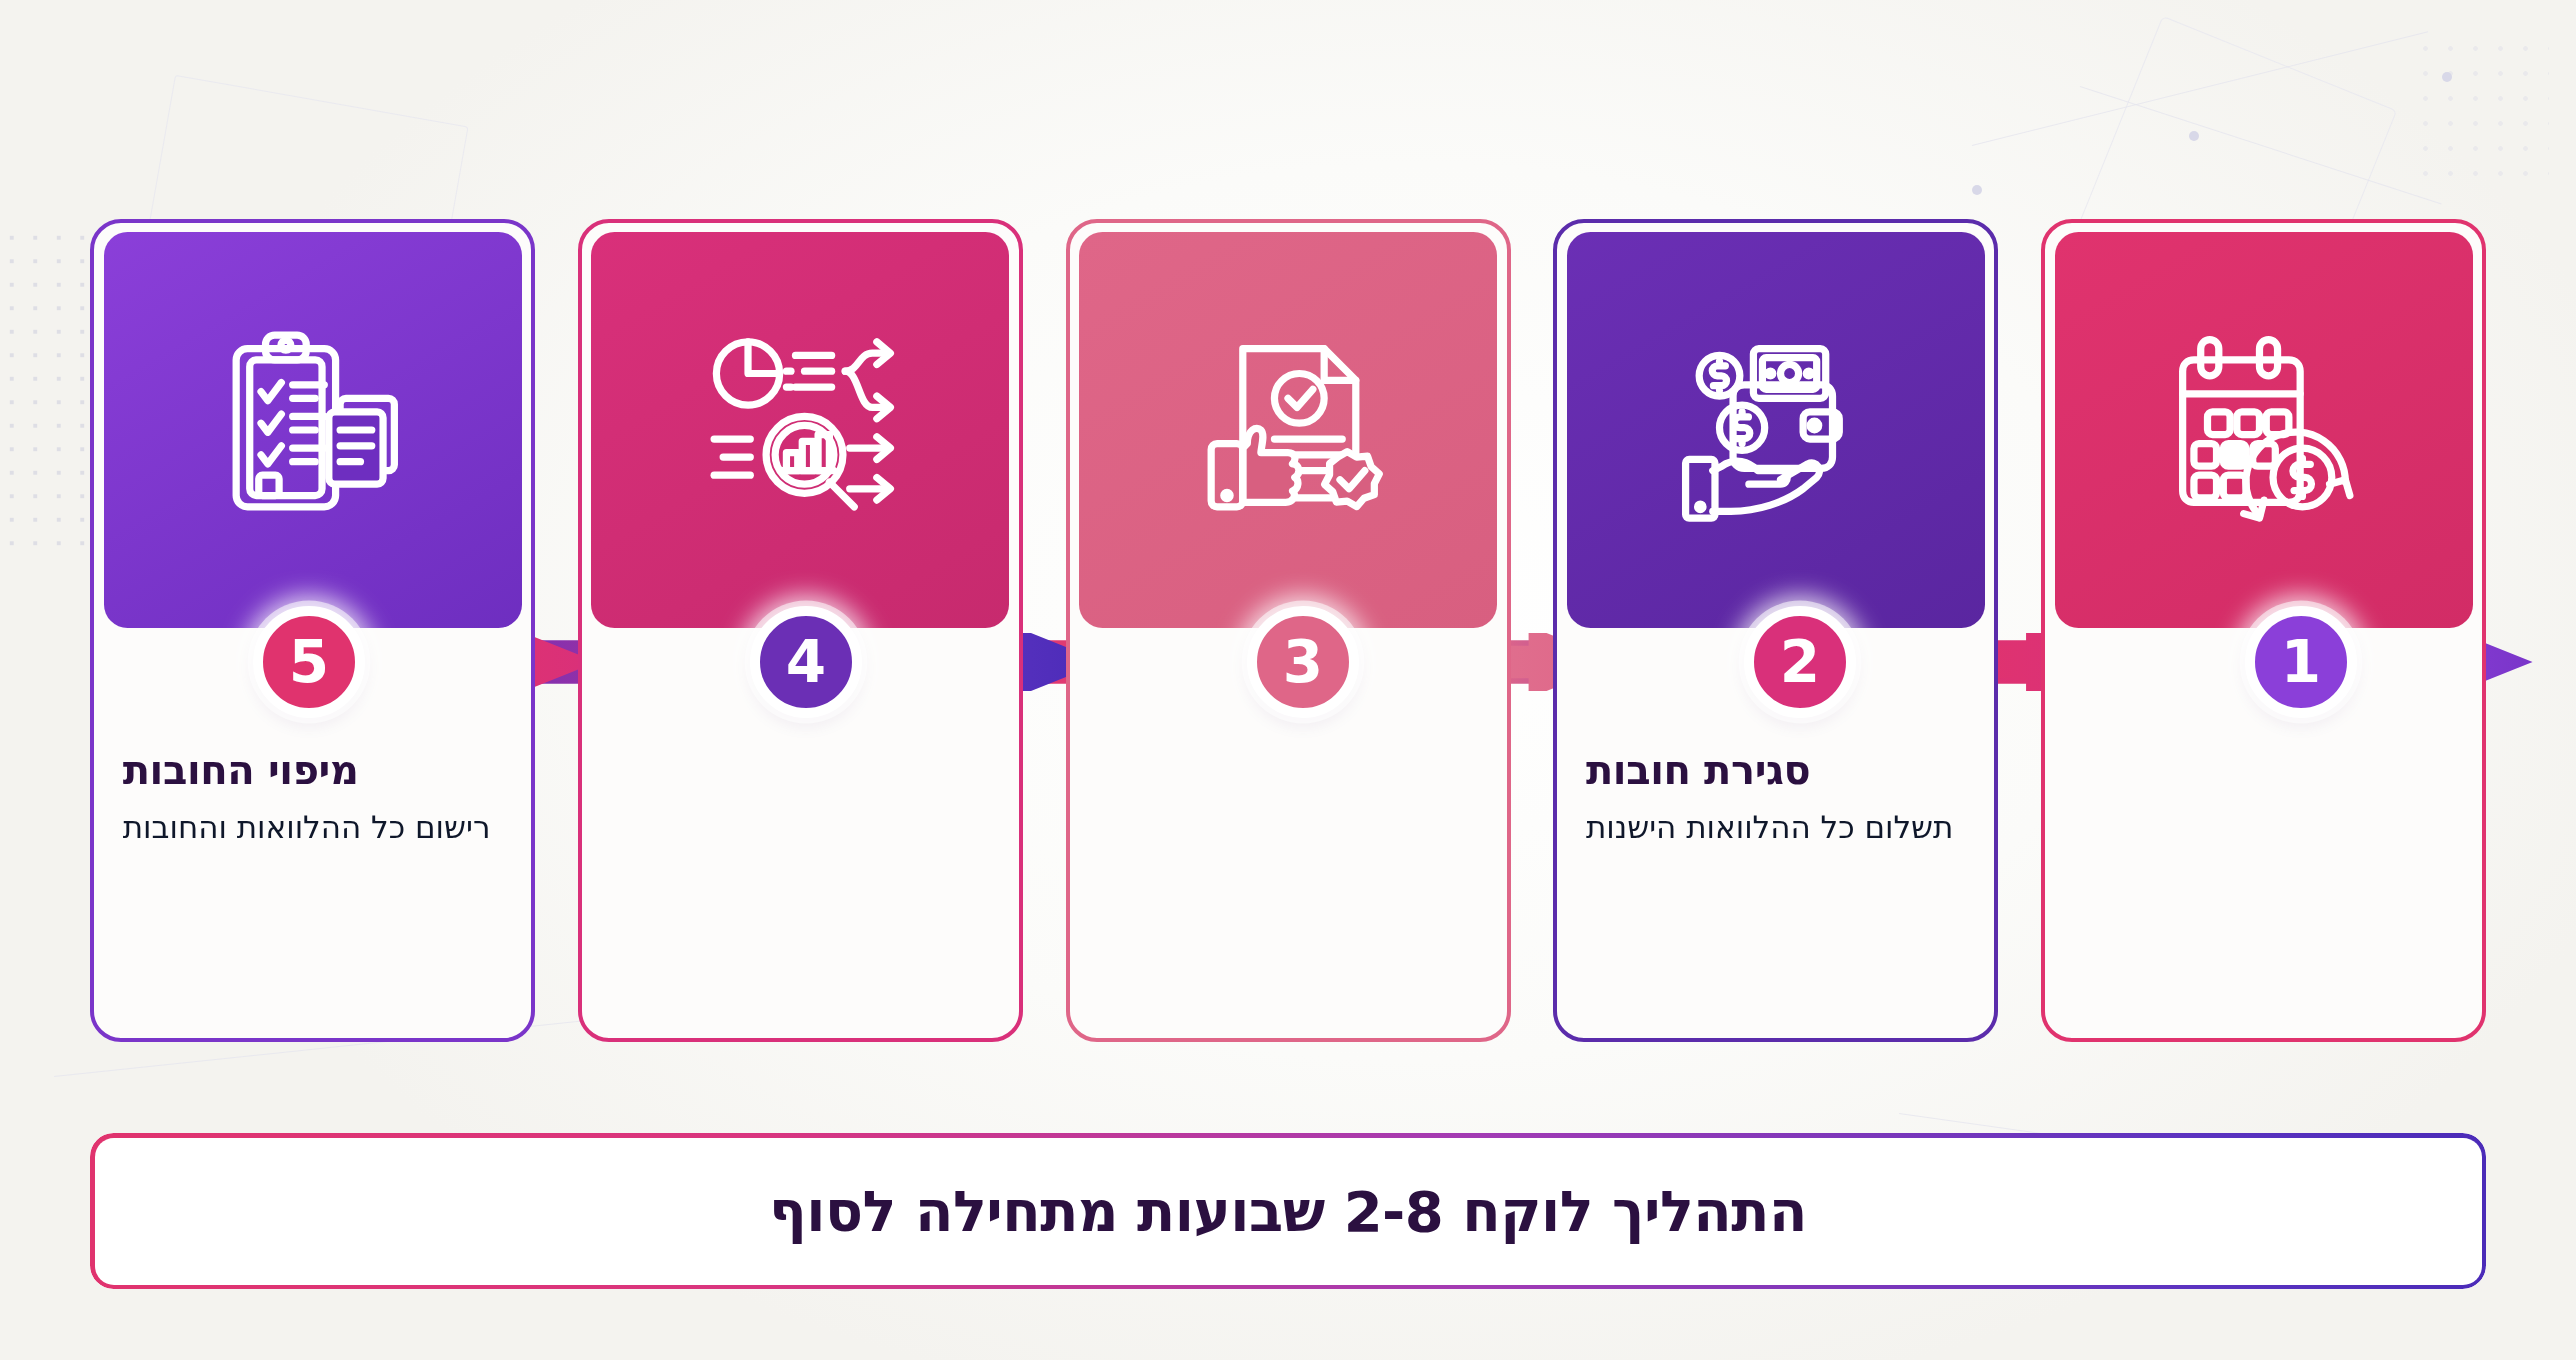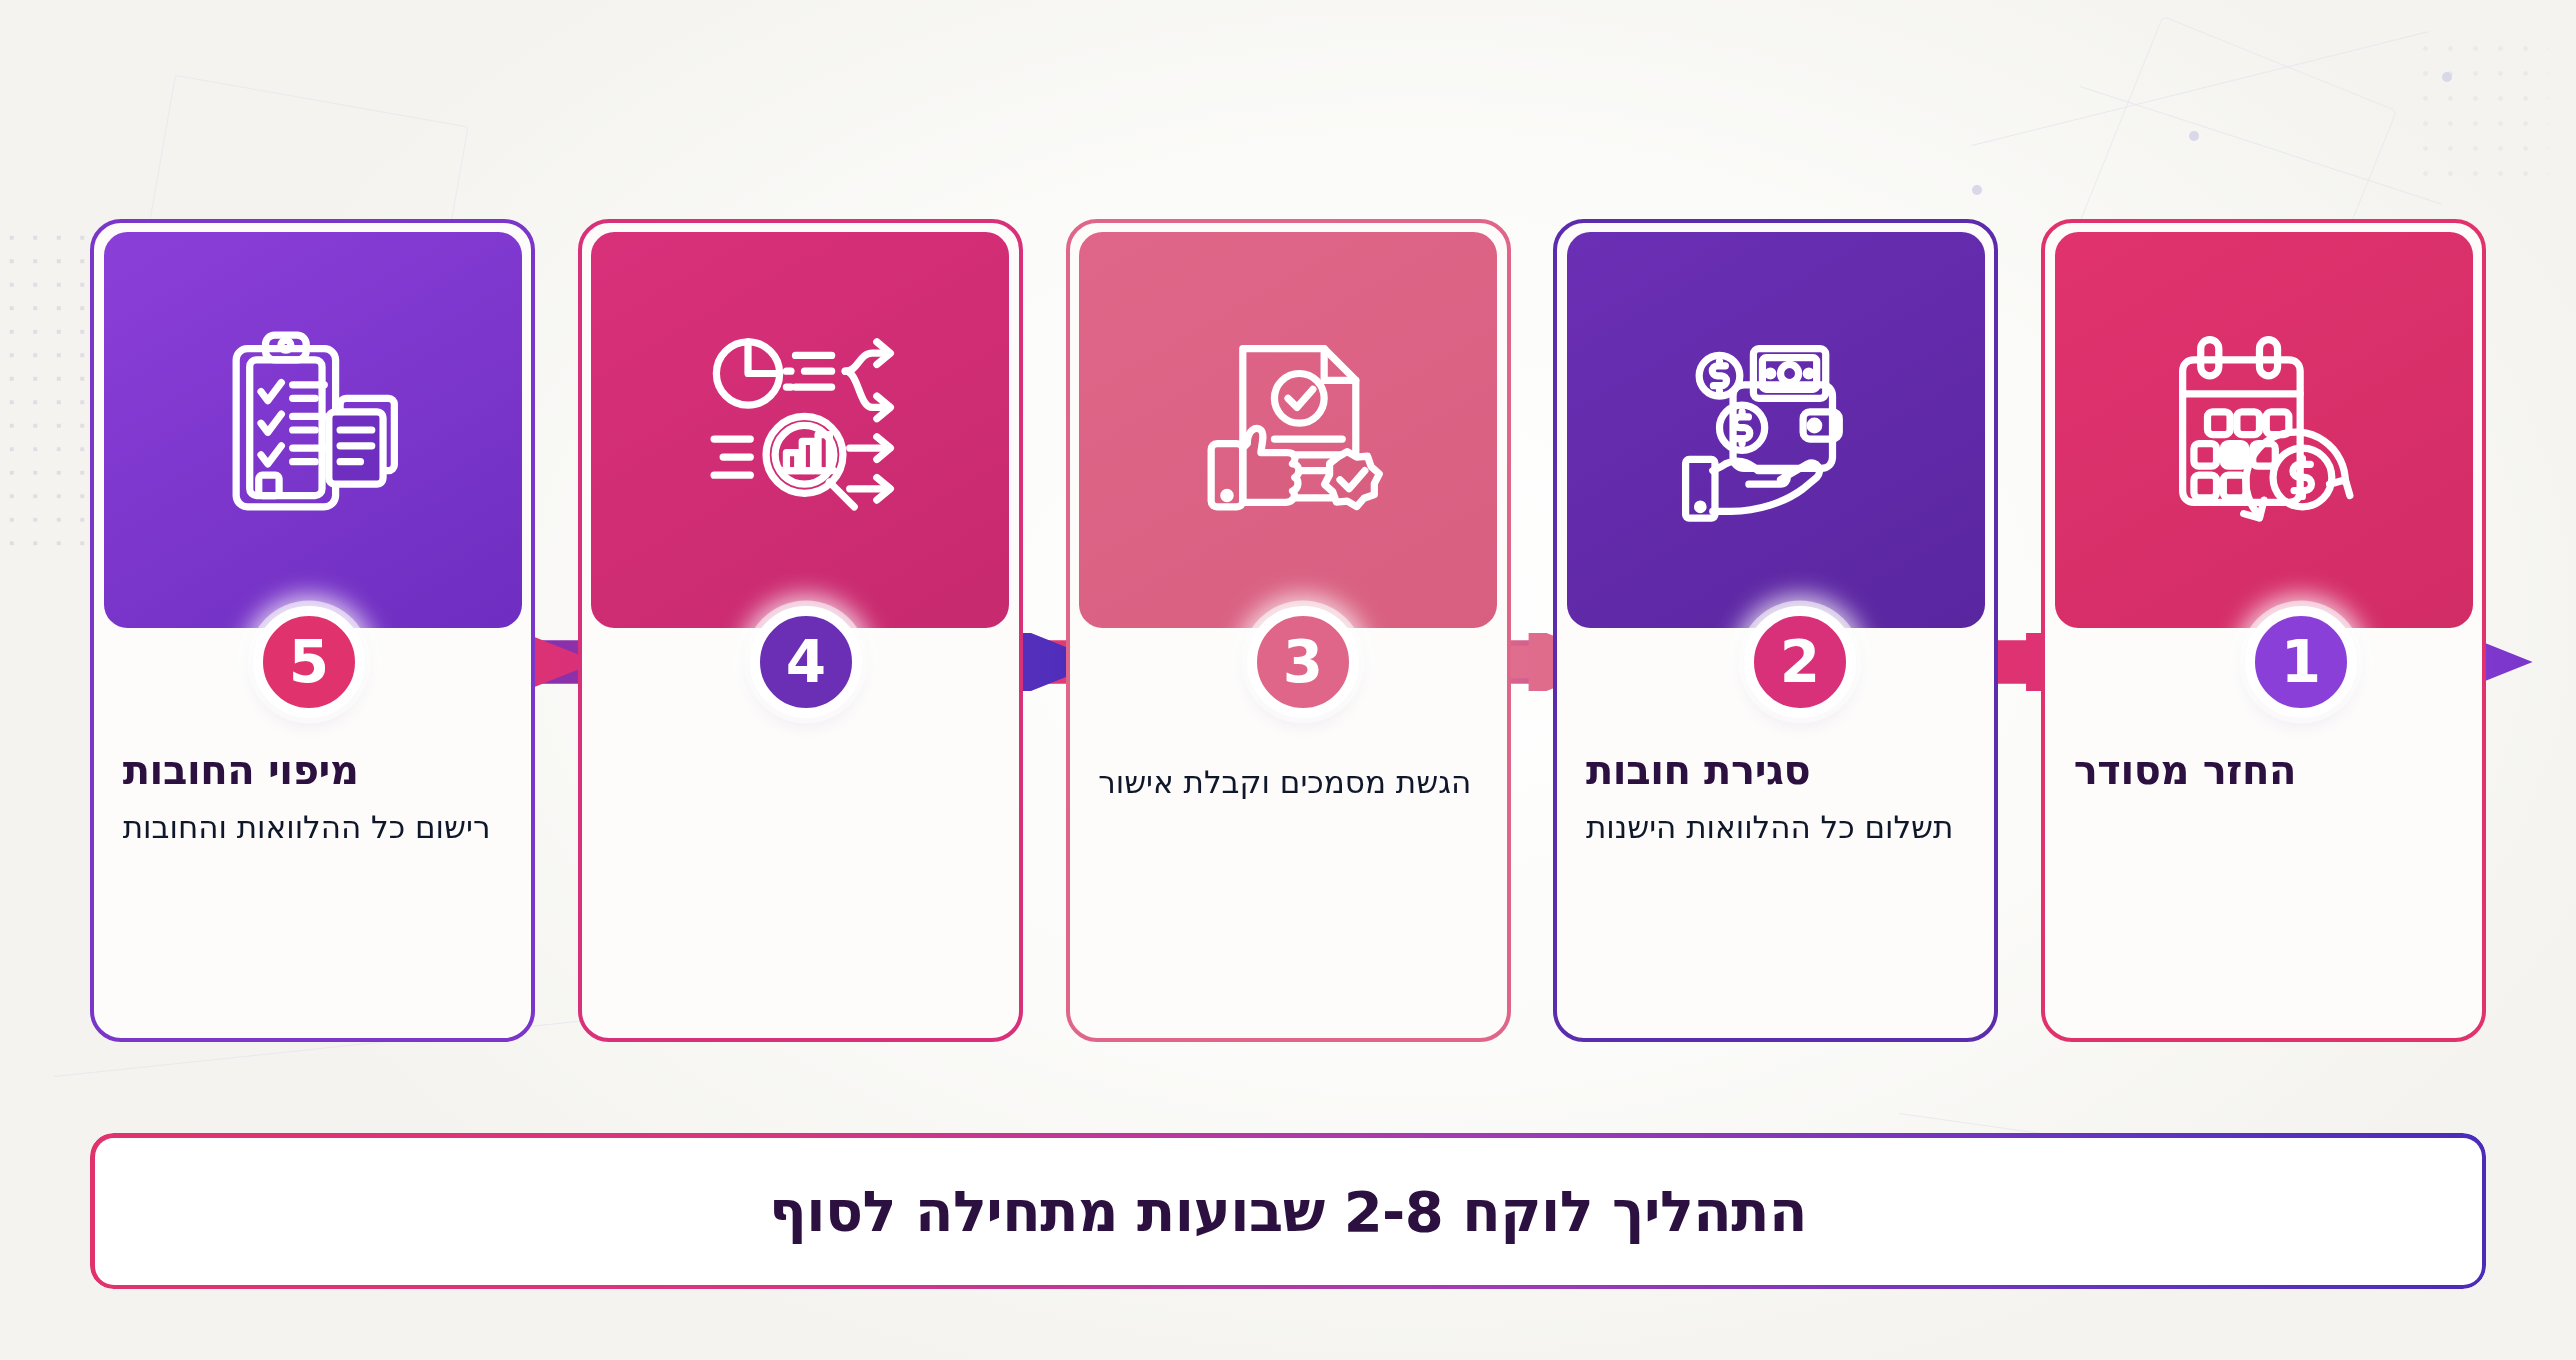--- a/index.html
+++ b/index.html
@@ -365,21 +365,20 @@
                    C 55 65 56 69 53 71 C 55 72 55 76 52 77 C 54 79 52 82 49 82 L 30 82 L 30 58 Z" fill="#d85f80"></path>
           <rect x="16" y="56" width="14" height="28" rx="2.6"></rect>
           <circle cx="23" cy="79" r="1.4" fill="#ffffff"></circle>
           <path d="M 72 62 l 4.2 -2.4 l 4.2 2.4 l 4.8 -0.4 l 1.6 4.6 l 3.6 3.2 l -2.2 4.3 l 0 4.9
                    l -4.6 1.6 l -3.2 3.7 l -4.2 -2.4 l -4.8 0.4 l -1.6 -4.6 l -3.6 -3.2 l 2.2 -4.3
                    l 0 -4.9 Z" fill="#d85f80"></path>
           <polyline points="73,72 77,76 84,68"></polyline>
         </svg>
       </div>
       <div class="card-text">
-        <div class="card-desc">הגשת מסמכים וקבלת אישור</div>
       </div>
     </div>
 
     <div class="step-card" style="--c-main:#5b2cab; --c-tile-a:#6b2fb5; --c-tile-b:#5a26a0;">
       <div class="icon-tile">
         <svg width="226" height="226" viewBox="0 0 100 100" fill="none" stroke="#ffffff" stroke-width="3.2" stroke-linecap="round" stroke-linejoin="round">
           <rect x="40" y="14" width="32" height="22" rx="2.4"></rect>
           <rect x="44" y="18" width="24" height="14" rx="1.6"></rect>
           <circle cx="56" cy="25" r="4"></circle>
           <circle cx="47.5" cy="25" r="1.1" fill="#ffffff"></circle>
@@ -420,21 +419,20 @@
           <rect x="19" y="70" width="10" height="10" rx="2.2"></rect>
           <rect x="32" y="70" width="10" height="10" rx="2.2"></rect>
           <path d="M 48 88 A 22 22 0 1 1 86 73"></path>
           <polyline points="50,81 48,89 41,87"></polyline>
           <polyline points="79,74 86,72 88,79"></polyline>
           <circle cx="67" cy="71" r="13"></circle>
           <path d="M 70.5 65.2 h -4.8 a 2.9 2.9 0 0 0 0 5.8 h 2.4 a 2.9 2.9 0 0 1 0 5.8 h -4.8 M 67 62.6 v 2.6 M 67 76.8 v 2.6"></path>
         </svg>
       </div>
       <div class="card-text">
-        <div class="card-title">החזר מסודר</div>
       </div>
     </div>
 
   </div>
 
   <div id="circles-layer">
     <div class="step-circle" style="--c-num:#8b3fd9; left:2245px; top:606px;">1</div>
     <div class="step-circle" style="--c-num:#d9307a; left:1744px; top:606px;">2</div>
     <div class="step-circle" style="--c-num:#df6688; left:1247px; top:606px;">3</div>
     <div class="step-circle" style="--c-num:#6b2fb5; left:750px; top:606px;">4</div>

